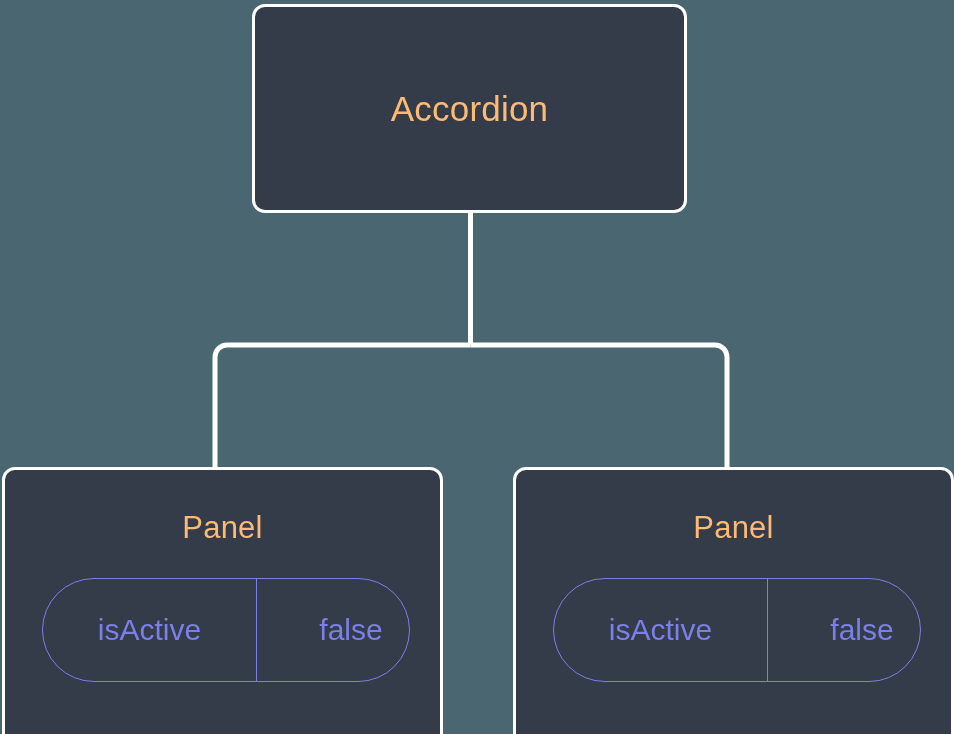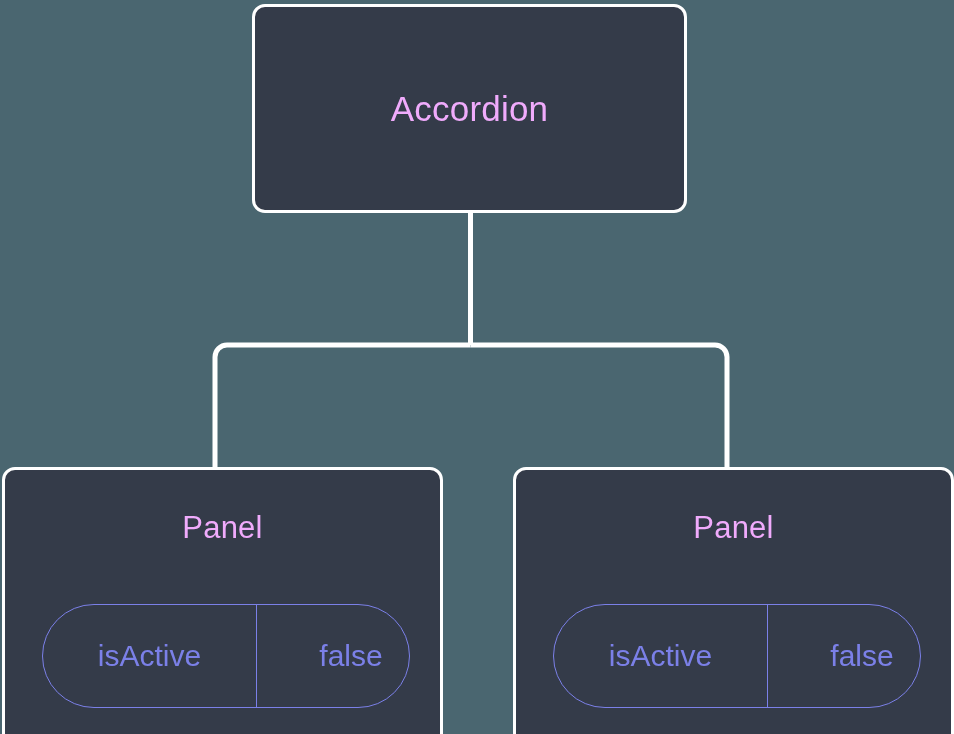--- a/index.html
+++ b/index.html
@@ -56,34 +56,34 @@
     width: 441px;
     height: 290px;  
     justify-content: flex-start;
     padding-top: 42px;
   }
 
   .node-leaf-left  { left: 2px; }
   .node-leaf-right { left: 513px; }
 
   .node-title {
-    color: #f0abfc;
+    color: #fdba74;
     font-weight: 400;
     letter-spacing: 0.2px;
     line-height: 1;
     white-space: nowrap;
   }
 
   .node-root .node-title { font-size: 35px; }
   .node-leaf .node-title { font-size: 31px; }
 
   
   .prop-pill {
     position: absolute;
-    top: 134px;
+    top: 108px;
     left: 37px;
     width: 368px;
     height: 104px;
     box-sizing: border-box;
     border: 1.5px solid #7b80e8;
     border-radius: 52px;
     display: flex;
     align-items: stretch;
     overflow: hidden;
     gap: 44px;

